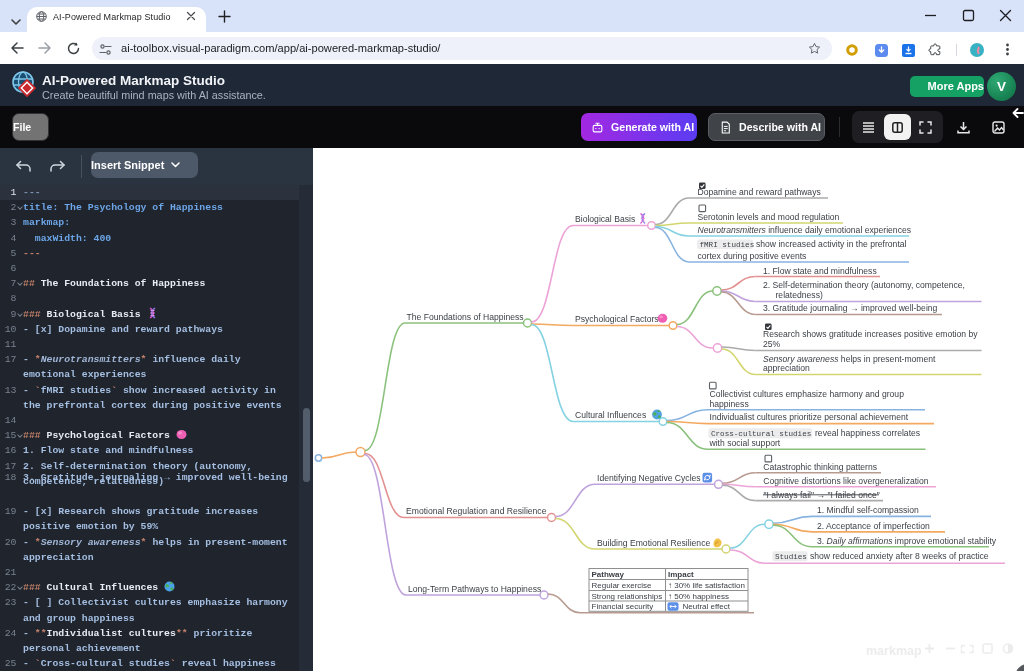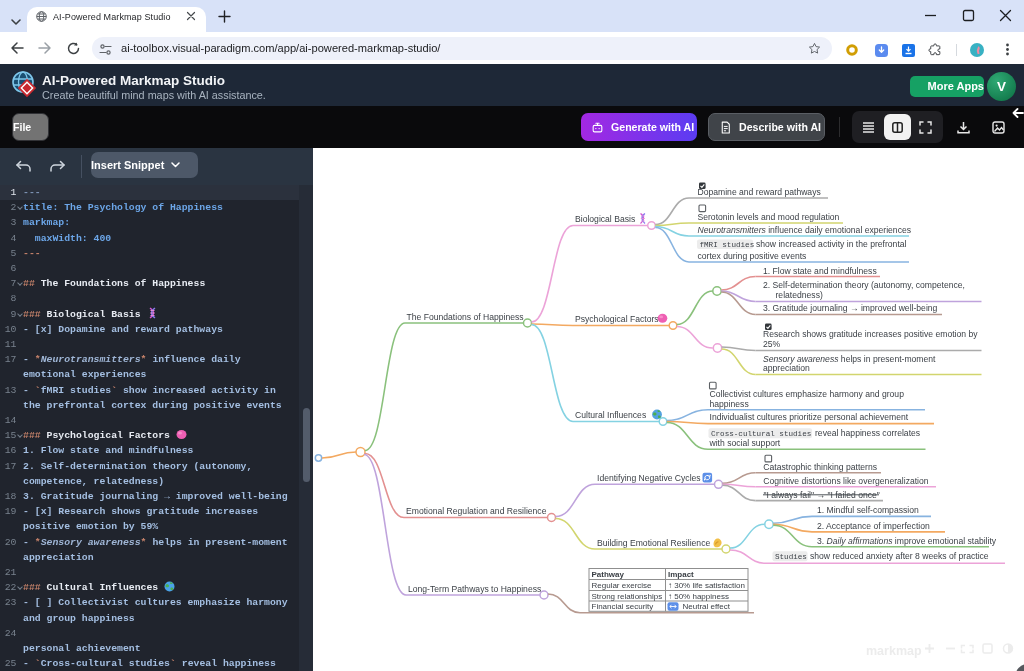--- a/index.html
+++ b/index.html
@@ -387,29 +387,29 @@
 <div class="row" style="top:382.6px"><span class="num">13</span><span class="cd"><span class="t">- </span><span class="s">`</span><span class="t">fMRI studies</span><span class="s">`</span><span class="t"> show increased activity in</span></span></div>
 <div class="row" style="top:397.8px"><span class="cd"><span class="t">the prefrontal cortex during positive events</span></span></div>
 <div class="row" style="top:413.0px"><span class="num">14</span></div>
 <div class="row" style="top:428.2px"><span class="num">15</span><b class="fv"></b><span class="cd"><span class="s">### </span><span class="h">Psychological Factors</span> <svg width="11" height="11" viewBox="0 0 11 11" style="vertical-align:-2px">
         <ellipse cx="5.5" cy="5.5" rx="5" ry="4.6" fill="#ee5fb3"></ellipse>
         <ellipse cx="4" cy="4" rx="2" ry="1.5" fill="#f78cc9"></ellipse>
       </svg></span></div>
 <div class="row" style="top:443.4px"><span class="num">16</span><span class="cd"><span class="t">1. Flow state and mindfulness</span></span></div>
 <div class="row" style="top:458.6px"><span class="num">17</span><span class="cd"><span class="t">2. Self-determination theory (autonomy,</span></span></div>
 <div class="row" style="top:473.8px"><span class="cd"><span class="t">competence, relatedness)</span></span></div>
-<div class="row" style="top:489.0px"><span class="num">18</span><span class="cd"><span class="t">3. Gratitude journaling → improved well-being</span></span></div>
+<div class="row" style="top:470px"><span class="num">18</span><span class="cd"><span class="t">3. Gratitude journaling → improved well-being</span></span></div>
 <div class="row" style="top:504.2px"><span class="num">19</span><span class="cd"><span class="t">- [x] Research shows gratitude increases</span></span></div>
 <div class="row" style="top:519.4px"><span class="cd"><span class="t">positive emotion by 59%</span></span></div>
 <div class="row" style="top:534.6px"><span class="num">20</span><span class="cd"><span class="t">- </span><span class="s">*</span><span class="ti">Sensory awareness</span><span class="s">*</span><span class="t"> helps in present-moment</span></span></div>
 <div class="row" style="top:549.8px"><span class="cd"><span class="t">appreciation</span></span></div>
 <div class="row" style="top:565.0px"><span class="num">21</span></div>
 <div class="row" style="top:580.2px"><span class="num">22</span><b class="fv"></b><span class="cd"><span class="s">### </span><span class="h">Cultural Influences</span> <svg width="11" height="11" viewBox="0 0 11 11" style="vertical-align:-2px">
         <circle cx="5.5" cy="5.5" r="5" fill="#4aa3e8"></circle>
         <path d="M2 3.5c1.5-.5 2.5 0 3 1s-1 2-2.5 1.8S1.5 4.5 2 3.5zM7 6.5c1.2-.3 2.2.3 2.3 1.2.1 1-1.2 1.8-2.3 1.3-.8-.4-.8-2.2 0-2.5zM6.5 1.2c.9 0 1.8.4 2.4 1-.5.8-1.7 1-2.6.5-.6-.4-.5-1.5.2-1.5z" fill="#4caf50"></path>
       </svg></span></div>
 <div class="row" style="top:595.4px"><span class="num">23</span><span class="cd"><span class="t">- [ ] Collectivist cultures emphasize harmony</span></span></div>
 <div class="row" style="top:610.6px"><span class="cd"><span class="t">and group happiness</span></span></div>
-<div class="row" style="top:625.8px"><span class="num">24</span></div>
+<div class="row" style="top:625.8px"><span class="num">24</span><span class="cd"><span class="t">- </span><span class="s">**</span><span class="h">Individualist cultures</span><span class="s">**</span><span class="t"> prioritize</span></span></div>
 <div class="row" style="top:641.0px"><span class="cd"><span class="t">personal achievement</span></span></div>
 <div class="row" style="top:656.2px"><span class="num">25</span><span class="cd"><span class="t">- </span><span class="s">`</span><span class="t">Cross-cultural studies</span><span class="s">`</span><span class="t"> reveal happiness</span></span></div>
 <div id="scrollstrip"></div>
 <div id="sthumb"></div>
 
 </body></html>

